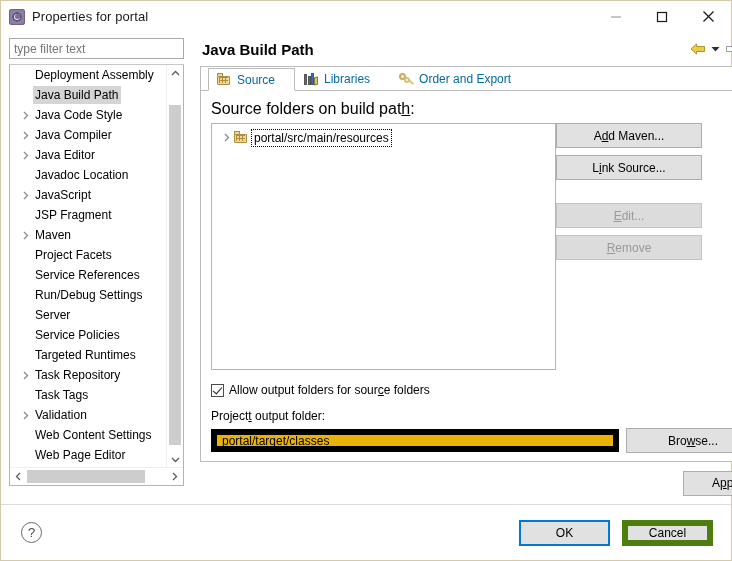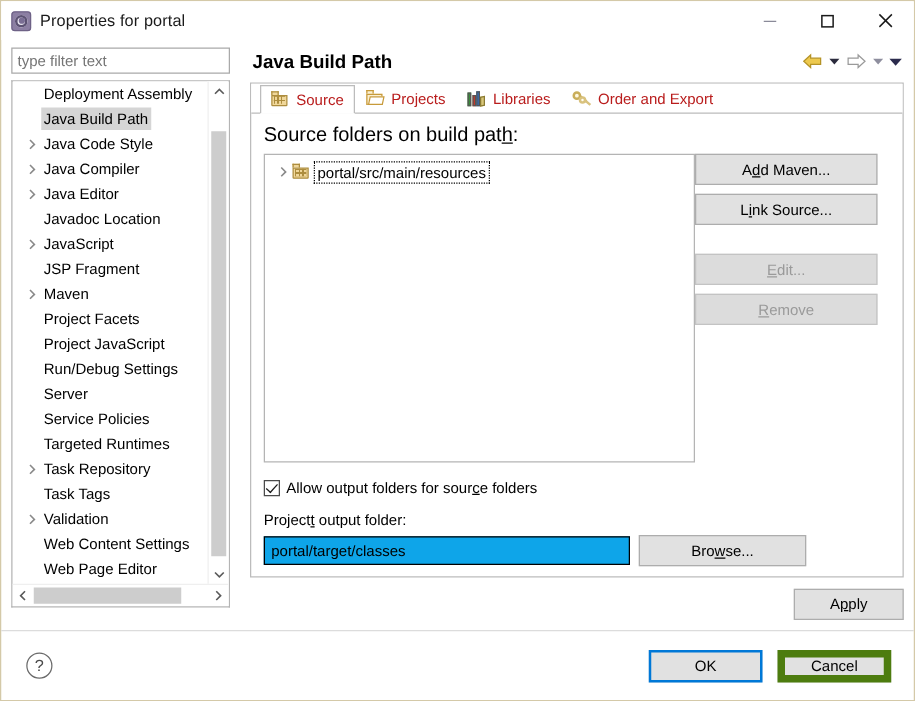--- a/index.html
+++ b/index.html
@@ -280,23 +280,23 @@
     align-items: flex-end;
     border-bottom: 1px solid #bcbcbc;
     background: #ffffff;
     padding-left: 7px;
     box-sizing: border-box;
   }
   .tab {
     height: 23px;
     display: flex;
     align-items: center;
-    padding: 0 8px 0 7px;
+    padding: 0 19px 0 7px;
     font-size: 12px;
-    color: #b91c1c;
+    color: #0369a1;
     box-sizing: border-box;
     border: 1px solid transparent;
     border-bottom: none;
     position: relative;
     background: transparent;
   }
   .tab.active {
     background: #ffffff;
     border-color: #bcbcbc;
     border-bottom: 1px solid #ffffff;
@@ -512,25 +512,25 @@
   .allow-label { font-size: 12px; }
 
   .out-label { margin-top: 12px; font-size: 12px; }
   .outrow {
     display: flex;
     gap: 7px;
     margin-top: 5px;
     align-items: center;
   }
   .outfield {
-    width: 293px;
+    width: 408px;
     height: 23px;
     box-sizing: border-box;
-    border: 1px solid #000000;
-    background: #0ea5e9;
+    border: 6px solid #000000;
+    background: #eab308;
     font-family: "Liberation Sans", sans-serif;
     font-size: 12px;
     color: #000;
     padding: 0 5px;
     line-height: 21px;
     outline: none;
   }
   .btn-browse {
     width: 134px;
     height: 25px;
@@ -721,21 +721,21 @@
                 </svg>
               </div>
               <div class="tree-label">Project Facets</div>
             </div>
             <div class="tree-item">
               <div class="tree-arrow empty">
                 <svg width="7" height="9" viewBox="0 0 7 9">
                   <polyline points="2,1 5.5,4.5 2,8" fill="none" stroke="#8a8a8a" stroke-width="1.3"></polyline>
                 </svg>
               </div>
-              <div class="tree-label">Project JavaScript</div>
+              <div class="tree-label">Service References</div>
             </div>
             <div class="tree-item">
               <div class="tree-arrow empty">
                 <svg width="7" height="9" viewBox="0 0 7 9">
                   <polyline points="2,1 5.5,4.5 2,8" fill="none" stroke="#8a8a8a" stroke-width="1.3"></polyline>
                 </svg>
               </div>
               <div class="tree-label">Run/Debug Settings</div>
             </div>
             <div class="tree-item">
@@ -875,28 +875,20 @@
       <div class="page-panel">
 
         <div class="tabstrip" id="tabstrip">
             <div class="tab active">
               <div class="tab-icon ic-srcfolder">
                 <div class="f-tab"></div>
                 <div class="f-body"></div>
                 <div class="f-bars"></div>
               </div>
               <span class="tab-label">Source</span>
-            </div>
-            <div class="tab">
-              <div class="tab-icon ic-folder">
-                <div class="f-tab"></div>
-                <div class="f-body"></div>
-                <div class="f-open"></div>
-              </div>
-              <span class="tab-label">Projects</span>
             </div>
             <div class="tab">
               <div class="tab-icon ic-books">
                 <div class="b1"></div>
                 <div class="b2"></div>
                 <div class="b3"></div>
                 <div class="b4"></div>
               </div>
               <span class="tab-label">Libraries</span>
             </div>

